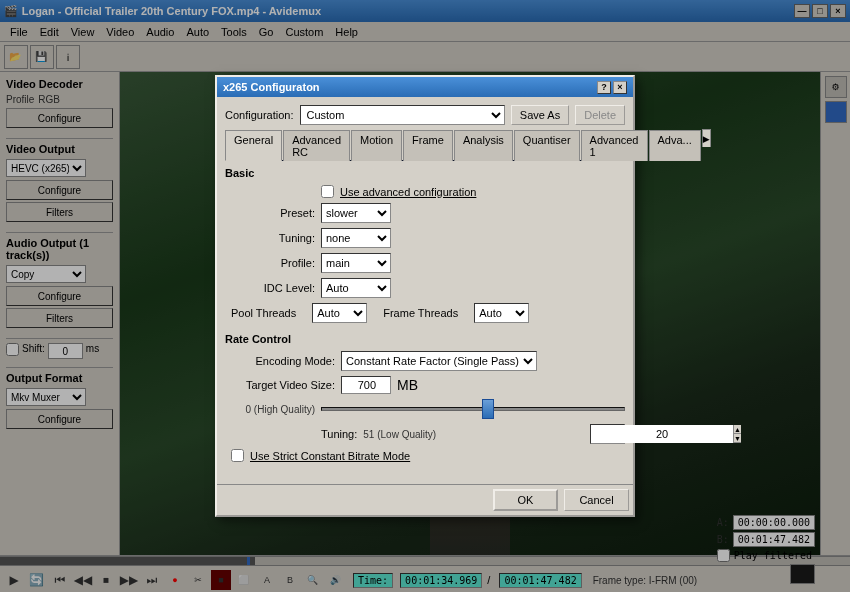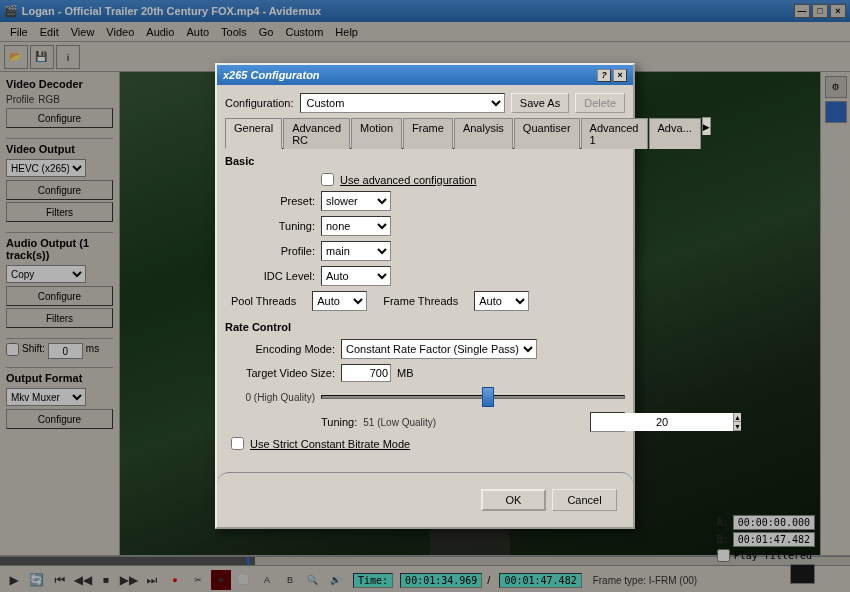--- a/index.html
+++ b/index.html
@@ -266,21 +266,20 @@
     .dialog-titlebar {
       background: linear-gradient(to bottom, #4a90d9, #2a6cb5);
       color: white;
       height: 20px;
       display: flex;
       align-items: center;
       justify-content: space-between;
       padding: 8px 6px;
       font-size: 11px;
       font-weight: bold;
-      font-style: italic;
     }
     .dialog-titlebar-right { display: flex; gap: 2px; }
     .dialog-close-btn {
       width: 14px; height: 13px;
       background: #d4d0c8;
       border: 1px outset #888;
       display: flex; align-items: center; justify-content: center;
       font-size: 9px;
       cursor: pointer;
       color: #000;
@@ -399,23 +398,23 @@
       display: flex;
       align-items: center;
       gap: 6px;
       margin-bottom: 5px;
     }
     .target-input {
       width: 50px; height: 18px;
       border: 1px inset #888;
       font-size: 11px;
       text-align: right;
-      padding-right: 2px;
-    }
-    .mb-label { font-size: 11px; }
+      padding-right: 14px;
+    }
+    .mb-label { font-size: 14px; }
 
     
     .quality-row {
       display: flex;
       align-items: center;
       gap: 6px;
       margin-bottom: 5px;
     }
     .quality-low { font-size: 10px; color: #333; width: 90px; text-align: right; }
     .quality-label { font-size: 11px; }
@@ -485,24 +484,23 @@
       align-items: center;
       gap: 6px;
       padding-left: 6px;
     }
 
     
     .dialog-buttons {
       display: flex;
       justify-content: flex-end;
       gap: 6px;
-      padding: 16px;
+      padding: 4px;
       border-top: 1px solid #888;
       margin-top: 4px;
-      border-radius: 12px;
     }
     .dialog-btn {
       width: 65px;
       height: 22px;
       background: #d4d0c8;
       border: 1px outset #f0ede8;
       font-size: 11px;
       cursor: pointer;
     }
     .dialog-btn.default-btn {

